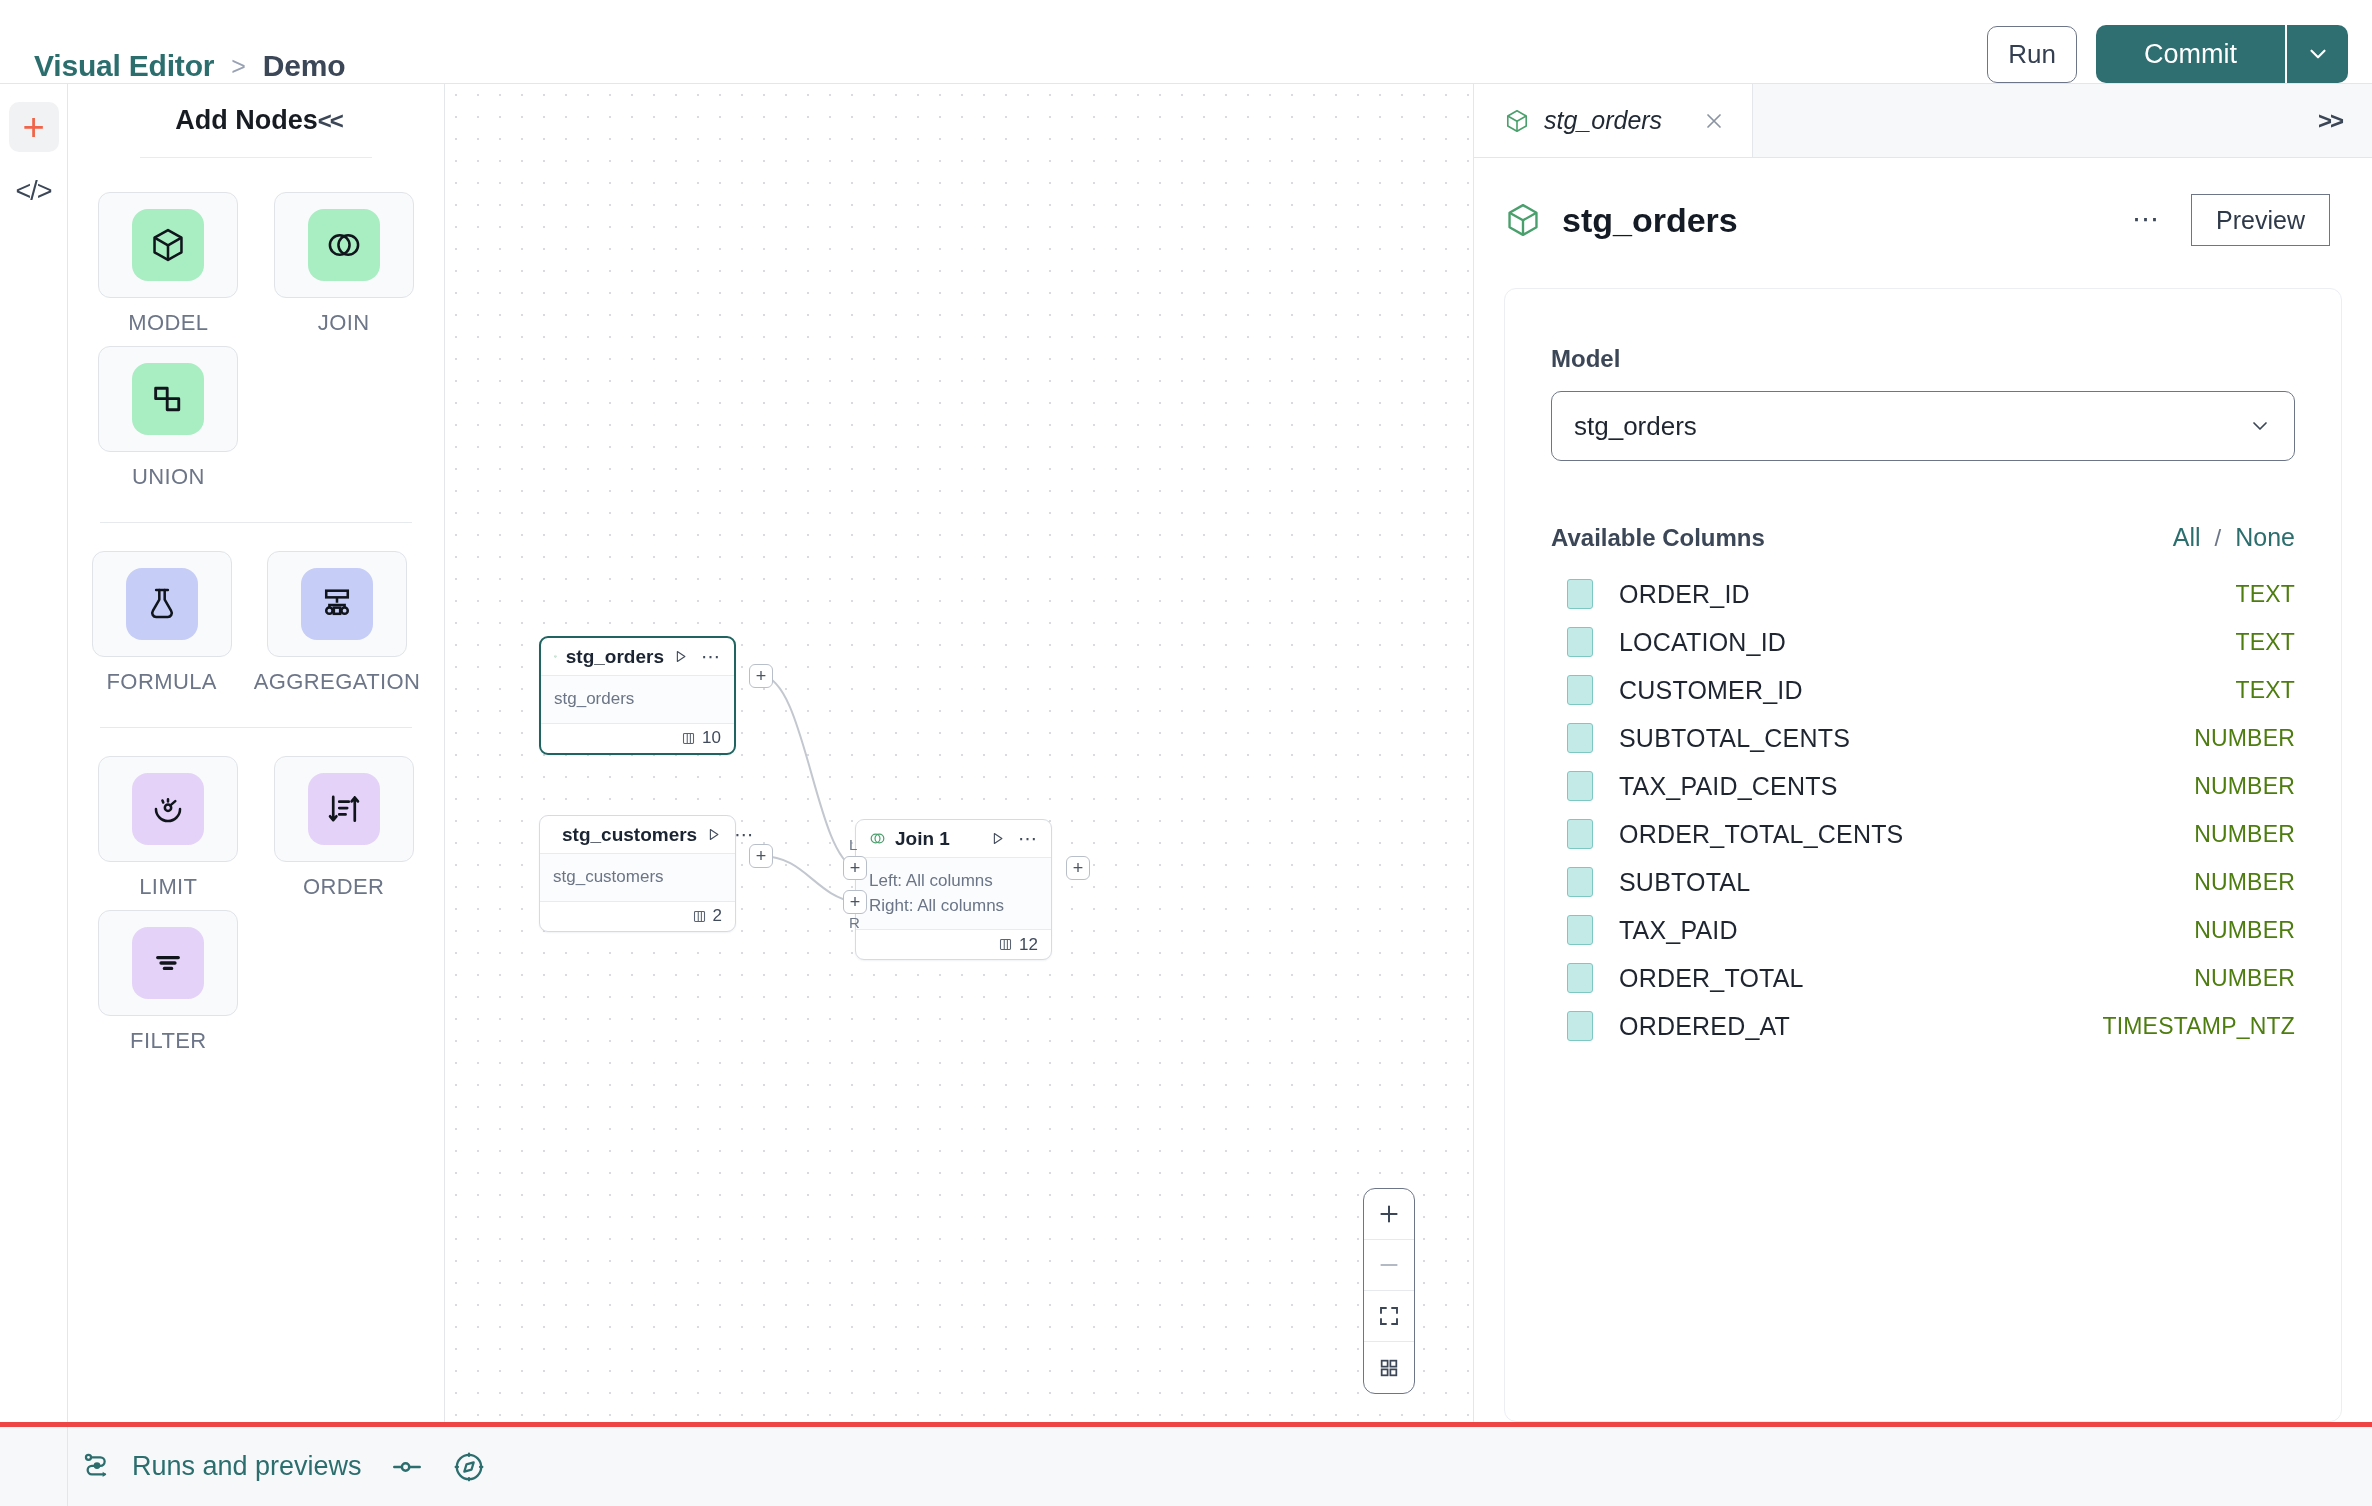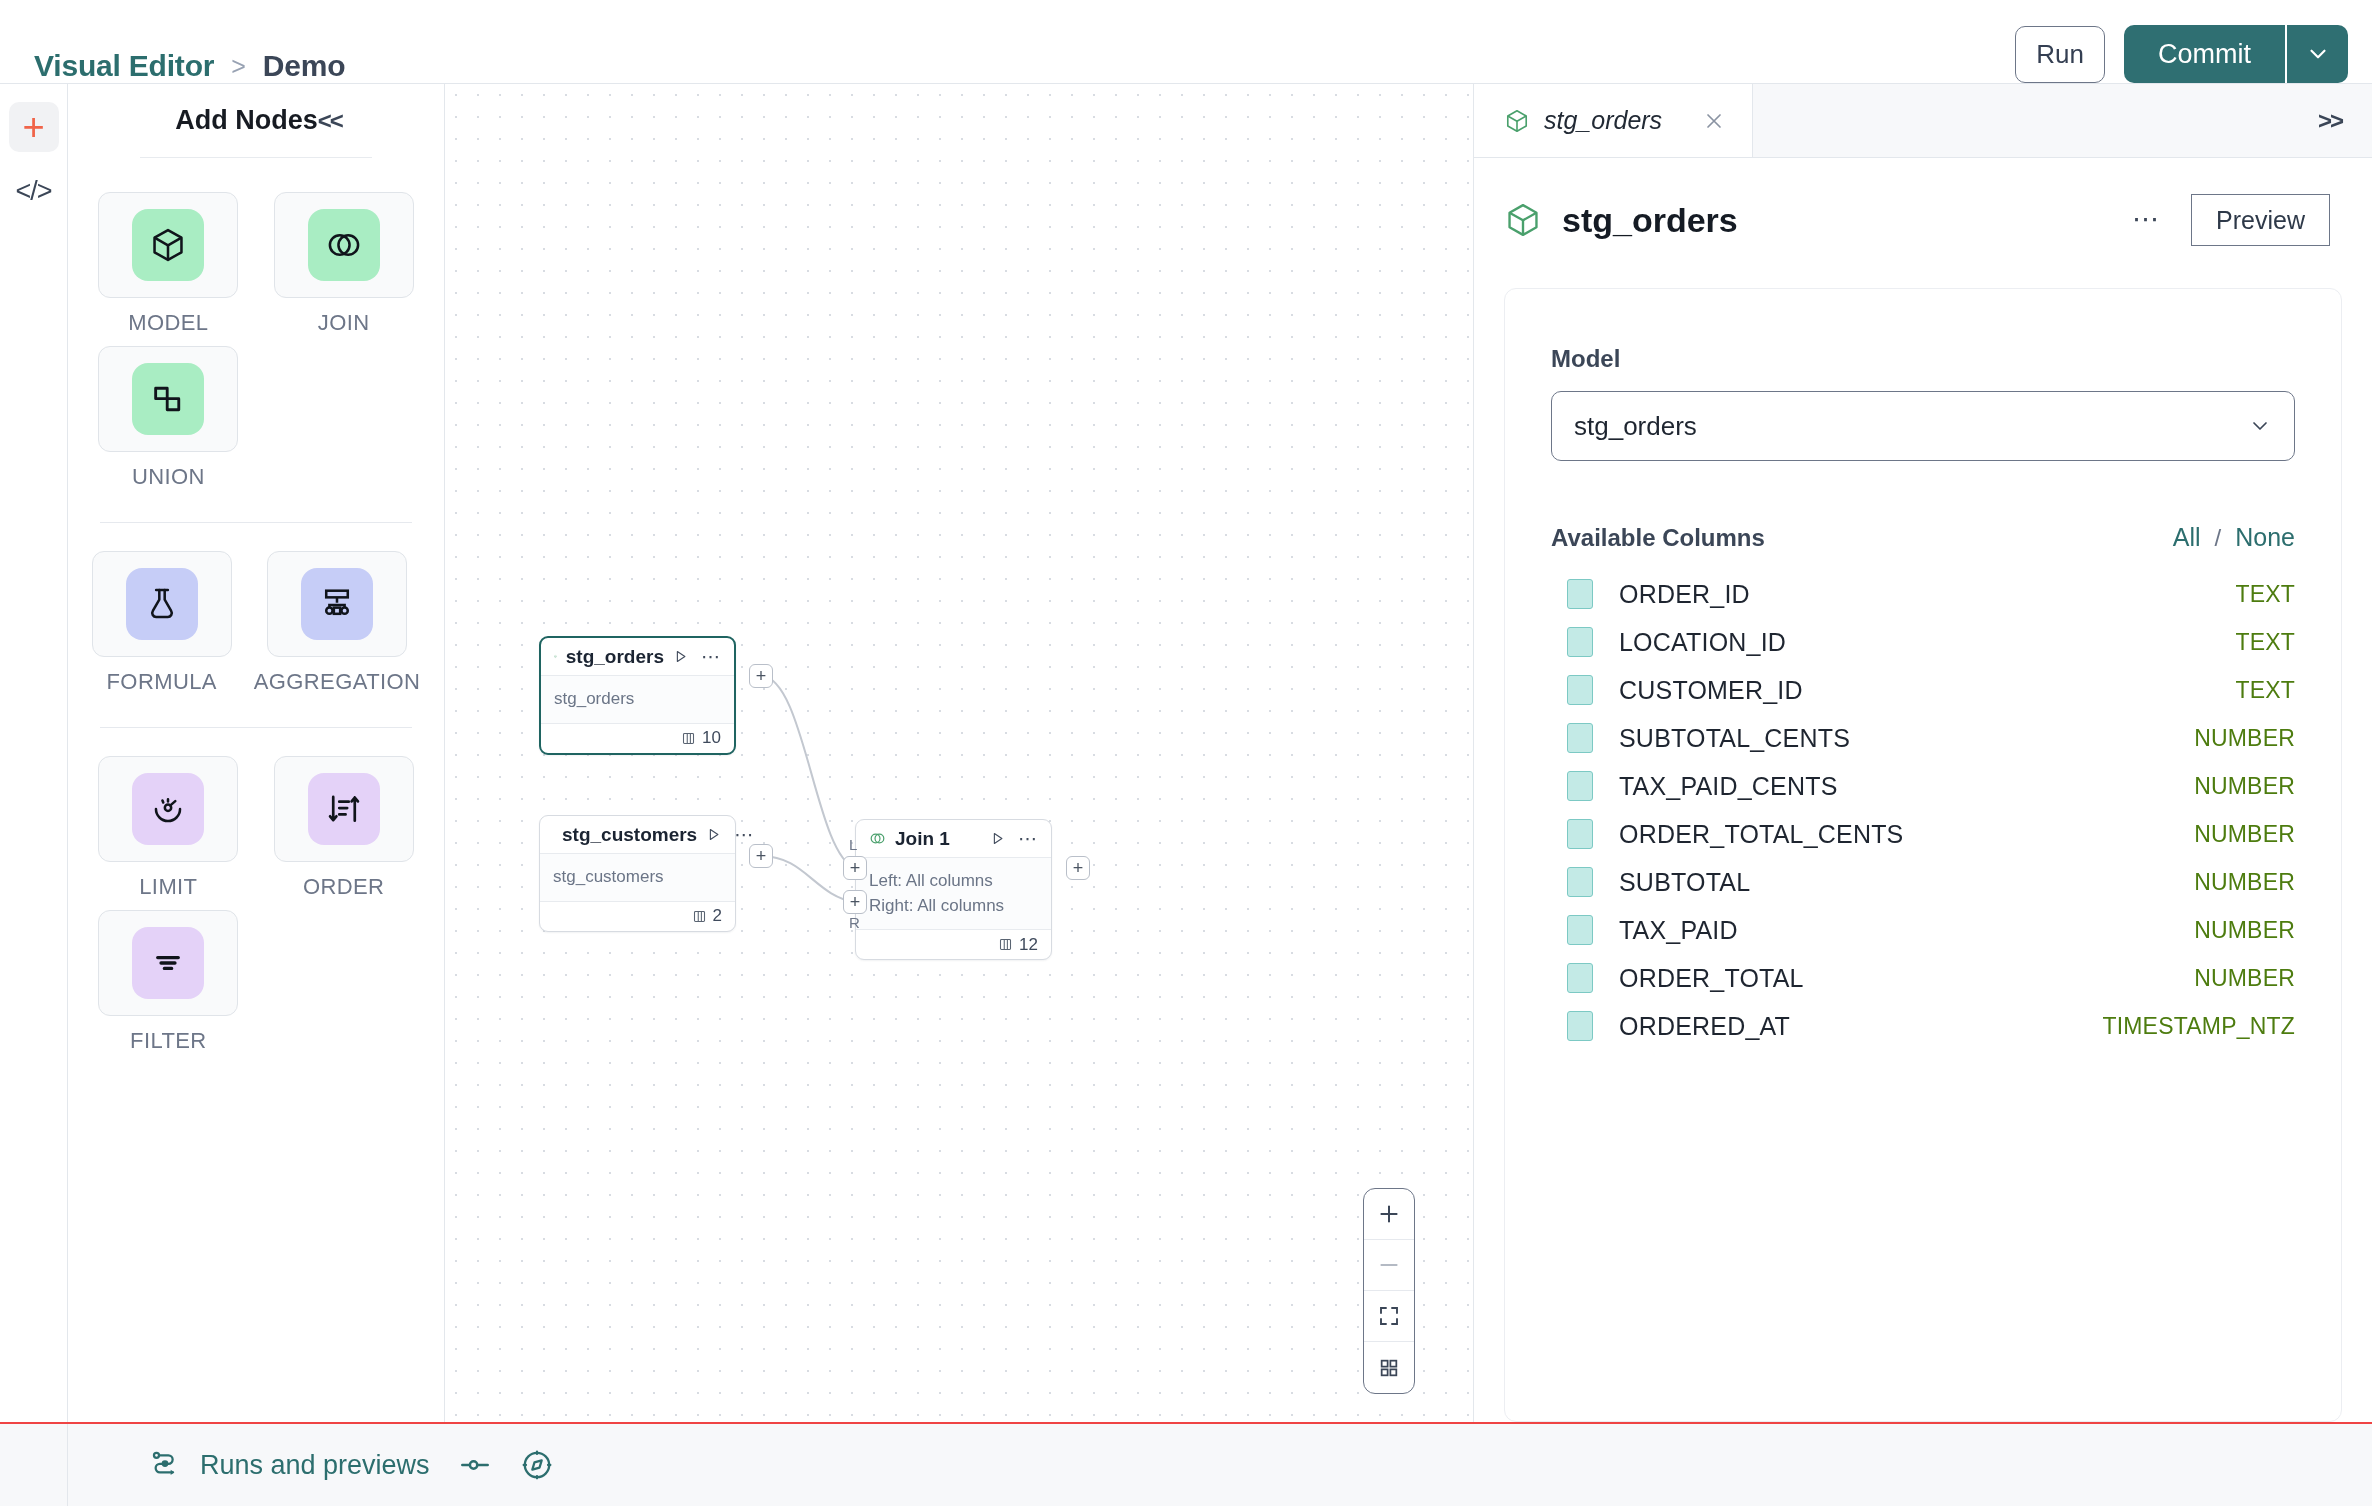--- a/index.html
+++ b/index.html
@@ -30,21 +30,21 @@
     height: 57px; min-width: 83px; padding: 0 20px;
     border: 1.5px solid #6d7688; border-radius: 10px;
     background: #fff; color: #343f52;
     font-size: 26px; font-family: inherit;
     display: flex; align-items: center; justify-content: center;
     cursor: pointer;
   }
   .commit-group { display: flex; height: 58px; border-radius: 10px; overflow: hidden; }
   .btn-commit {
     background: #2f6f72; color: #fff; border: none;
-    font-size: 27px; font-family: inherit; padding: 0 34px;
+    font-size: 27px; font-family: inherit; padding: 0 48px;
     display: flex; align-items: center; cursor: pointer;
   }
   .btn-commit-caret {
     background: #2f6f72; color: #fff; border: none;
     border-left: 2px solid #ffffff;
     width: 63px; display: flex; align-items: center; justify-content: center;
     cursor: pointer;
   }
 
   
@@ -229,24 +229,24 @@
     width: 26px; height: 30px; border: 1.5px solid #7cc9c4;
     background: #c3eae6; border-radius: 3px; cursor: pointer; flex: 0 0 26px;
   }
   .col-name { font-size: 25px; color: #1e2530; letter-spacing: 0.2px; }
   .col-type { margin-left: auto; font-size: 23px; color: #4d7c0f; letter-spacing: 0.2px; }
   .col-list { margin-top: 12px; }
 
   
   .bottombar {
     height: 84px; flex: 0 0 84px;
-    border-top: 2px solid #ef4444;
+    border-top: 5px solid #ef4444;
     background: #f7f8fa;
     display: flex; align-items: center;
-    padding-left: 68px; gap: 0;
+    gap: 0;
     position: relative;
   }
   .bb-left { display: flex; align-items: center; gap: 28px; padding-left: 80px; }
   .bb-runs { display: flex; align-items: center; gap: 18px; cursor: pointer; }
   .bb-runs-label { font-size: 27px; color: #2c6e6e; }
   .bb-icon { cursor: pointer; display: flex; align-items: center; }
   .rail-strip {
     position: absolute; left: 0; top: 0; bottom: 0; width: 68px;
     border-right: 1px solid #e3e7ec;
   }

